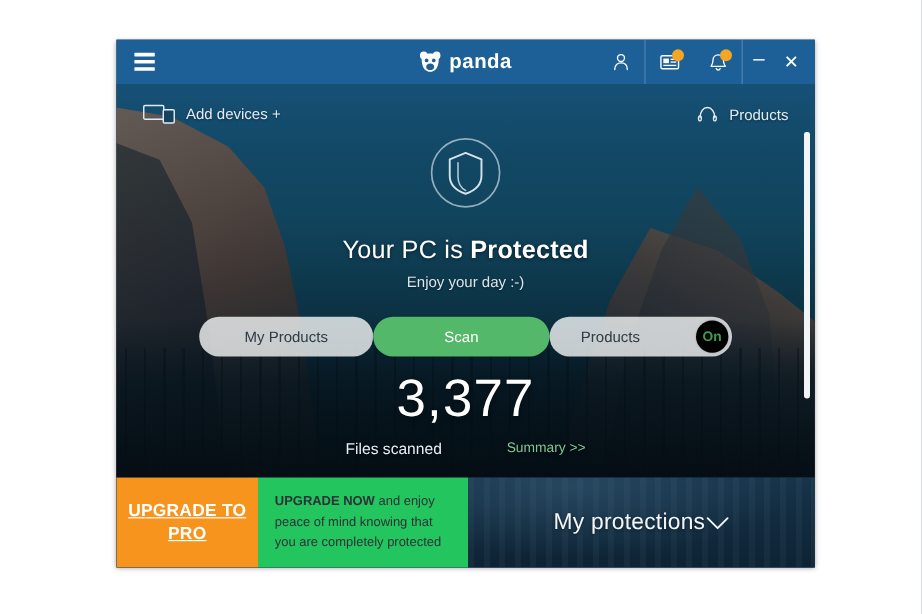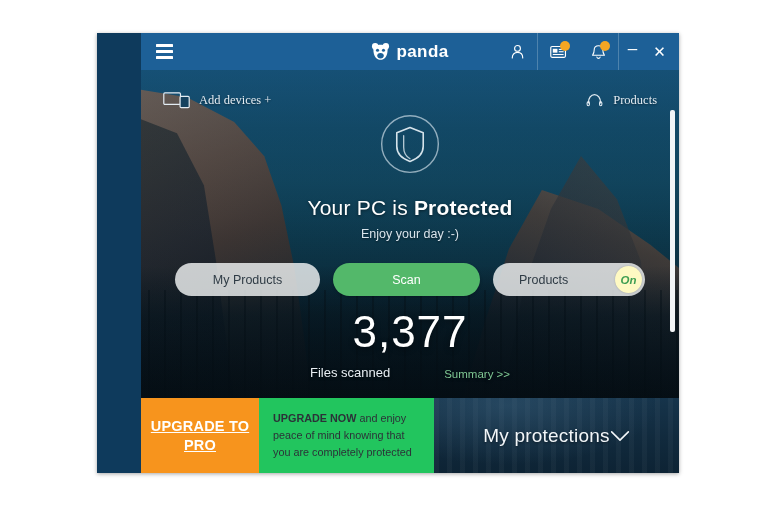--- a/index.html
+++ b/index.html
@@ -10,21 +10,20 @@
     overflow: hidden;
   }
 
   #app-window {
     position: absolute;
     left: 97px; top: 33px;
     width: 582px; height: 440px;
     overflow: hidden;
     background: #0e3a5c;
     box-shadow: 0 1px 4px rgba(0,0,0,.35);
-    padding-left: 44px;
   }
 
   
   #titlebar {
     position: relative;
     height: 37px;
     background: #1d6097;
     display: flex;
     align-items: center;
     z-index: 40;
@@ -132,24 +131,23 @@
   }
 
   .hero-content {
     position: relative; z-index: 10;
     height: 100%;
     display: flex; flex-direction: column; align-items: center;
   }
 
   .hero-top {
     width: 100%;
-    display: flex; align-items: center; justify-content: space-between;
+    display: flex; align-items: flex-start; justify-content: space-between;
     padding: 16px 22px 0 22px;
     height: 44px;
-    font-family: Liberation Serif, serif;
   }
   .hero-top .link {
     display: flex; align-items: center; gap: 9px;
     color: #e3ecf3; font-size: 12.5px; cursor: pointer;
     text-shadow: 0 1px 2px rgba(0,0,0,.45);
   }
 
   .shield-wrap { margin-top: -4px; }
 
   .status-line {
@@ -159,21 +157,21 @@
   }
   .status-line b { font-weight: 700; }
   .status-sub {
     margin-top: 7px;
     color: #d9e4ec; font-size: 12.5px;
     text-shadow: 0 1px 2px rgba(0,0,0,.45);
   }
 
   .btn-row {
     margin-top: 22px;
-    display: flex; align-items: center; gap: 13px;
+    display: flex; align-items: center; 
   }
   .pill {
     height: 33px; border-radius: 17px;
     display: flex; align-items: center; justify-content: center;
     font-size: 12.5px; cursor: pointer;
     user-select: none;
   }
   .pill.ghost {
     width: 145px;
     background: rgba(245,247,248,.80);
@@ -189,38 +187,37 @@
     width: 152px;
     background: rgba(245,247,248,.80);
     color: #2f3b45;
     justify-content: flex-start;
     padding-left: 26px;
     position: relative;
   }
   .toggle-knob {
     position: absolute; right: 3px; top: 3px;
     width: 27px; height: 27px; border-radius: 50%;
-    background: #fef9c3;
+    background: #000000;
     display: flex; align-items: center; justify-content: center;
     color: #3f9e52; font-size: 11.5px; font-weight: 600;
     box-shadow: 0 0 2px rgba(0,0,0,.2);
-    font-style: italic;
   }
 
   .counter {
     margin-top: 14px;
     color: #ffffff;
     font-size: 44px; font-weight: 300; line-height: 1;
     letter-spacing: 1px;
     text-shadow: 0 2px 6px rgba(0,0,0,.45);
   }
   .counter-row {
     margin-top: 11px;
     width: 100%;
-    display: flex; align-items: flex-end; justify-content: center;
+    display: flex; align-items: center; justify-content: center;
     gap: 54px;
   }
   .counter-label {
     color: #e8eef3; font-size: 13px;
     text-shadow: 0 1px 3px rgba(0,0,0,.5);
   }
   .summary-link {
     color: #7fc894; font-size: 11.5px; cursor: pointer;
     text-shadow: 0 1px 3px rgba(0,0,0,.5);
   }

